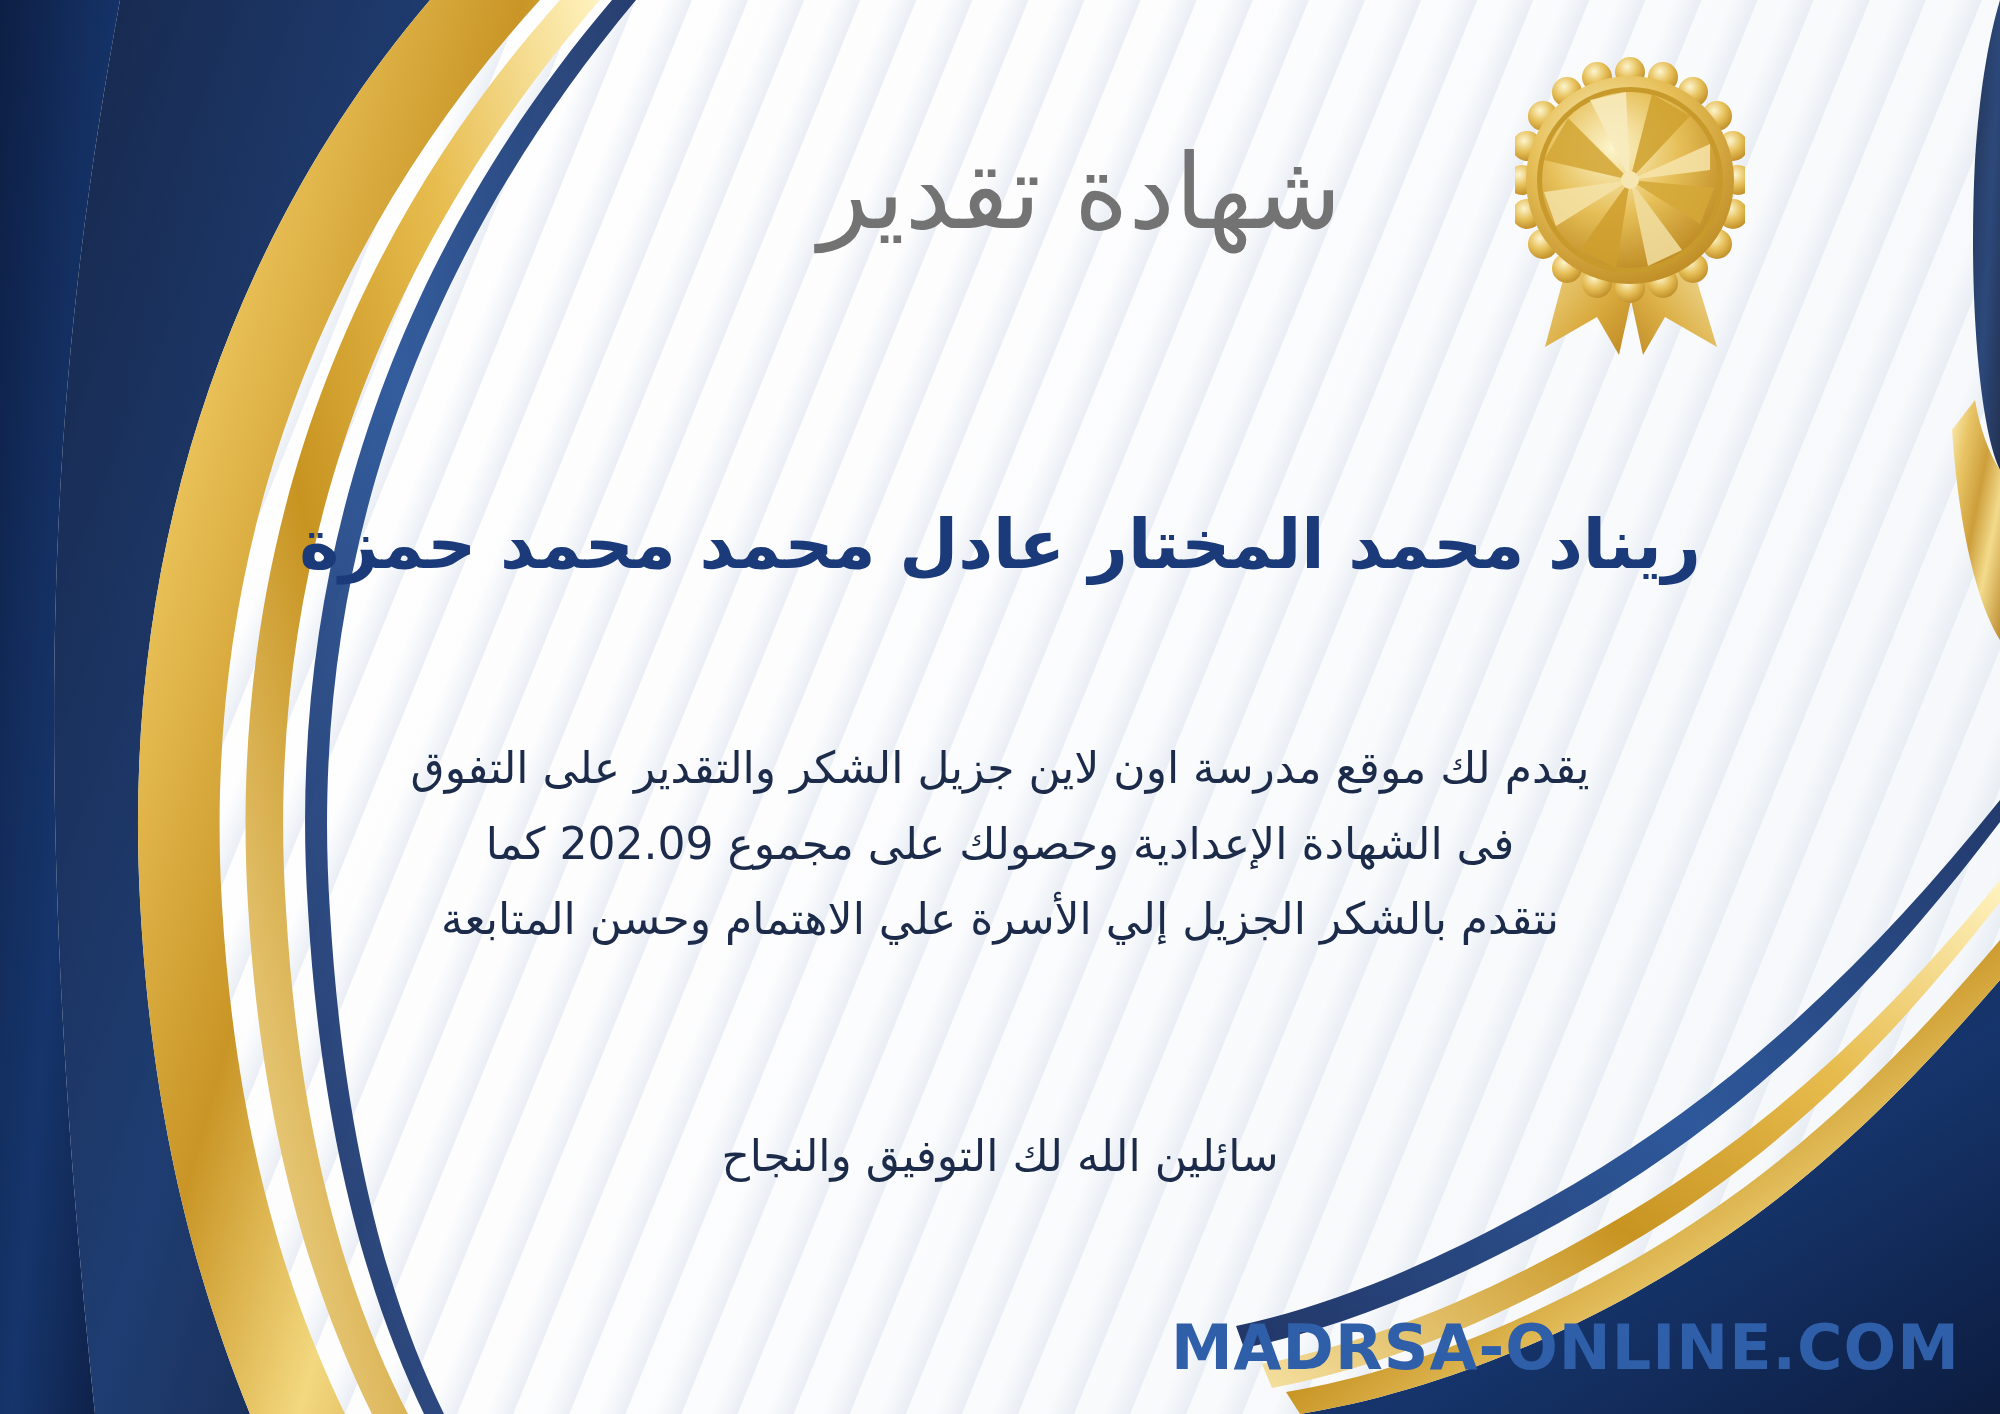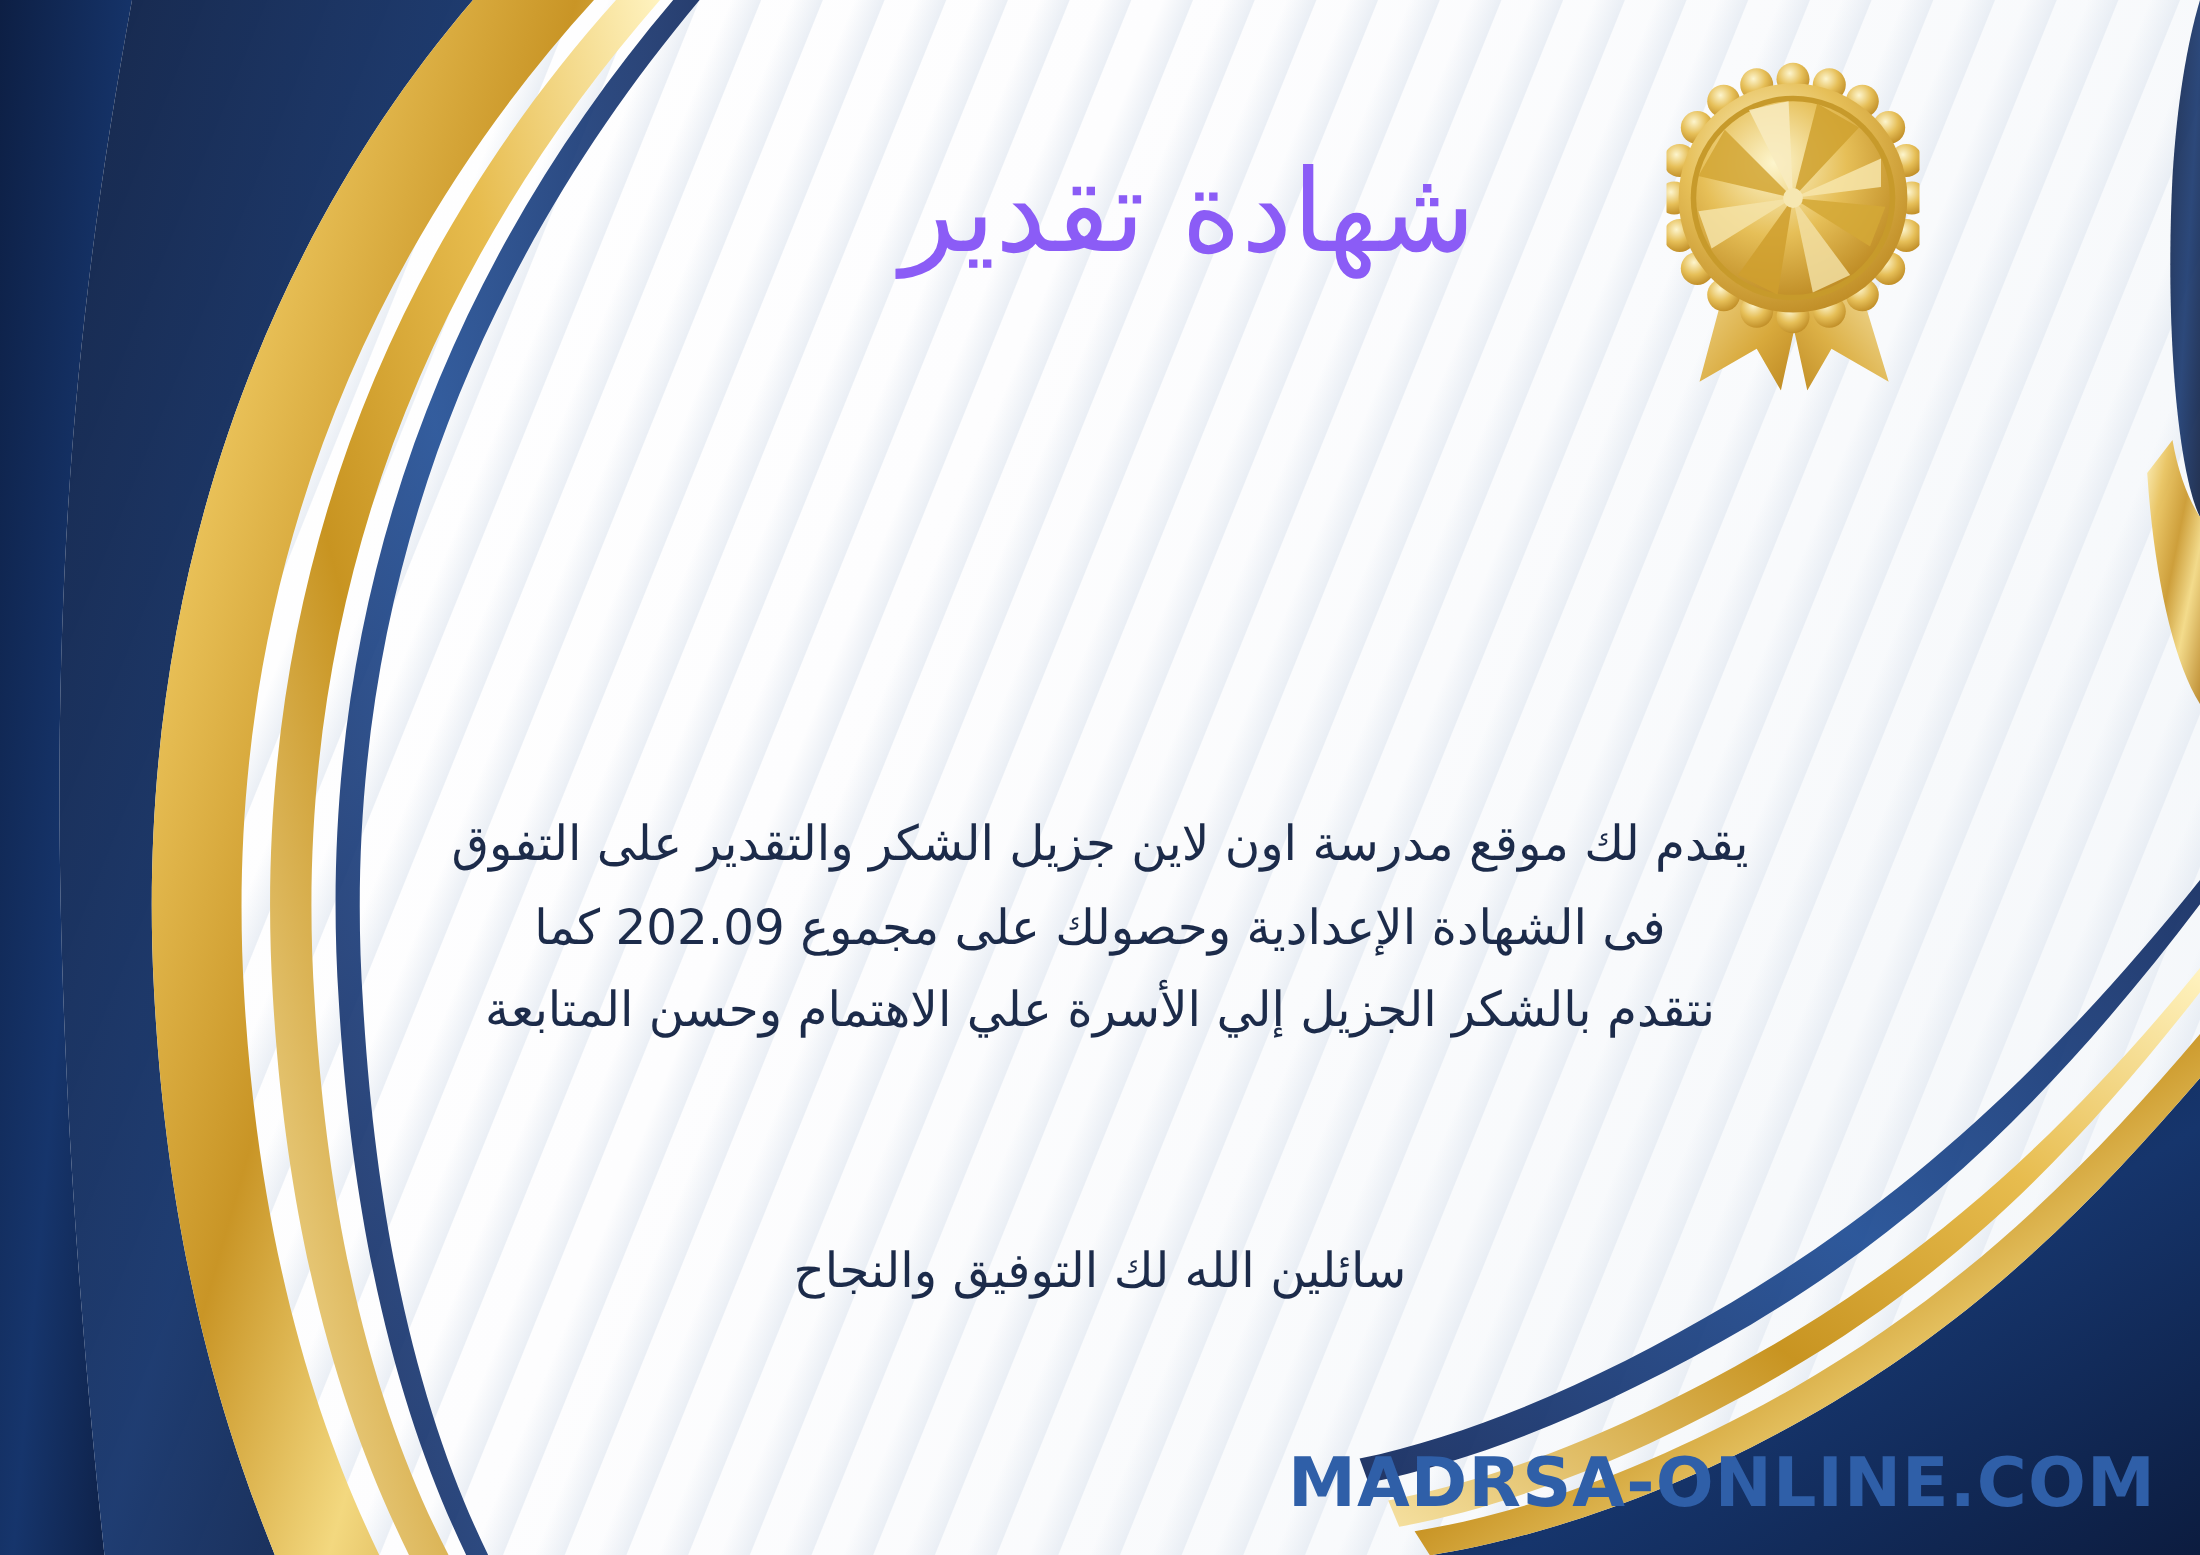--- a/index.html
+++ b/index.html
@@ -65,21 +65,21 @@
     direction: rtl;
   }
   .title {
     position: absolute;
     top: 135px;
     right: 0;
     left: 0;
     text-align: center;
     font-size: 104px;
     line-height: 1.1;
-    color: #8b5cf6;
+    color: #737373;
     font-weight: 400;
     letter-spacing: 0px;
     padding-left: 160px;
   }
   .name {
     position: absolute;
     top: 505px;
     right: 0;
     left: 0;
     text-align: center;
@@ -281,20 +281,21 @@
         </g>
         <circle r="9" fill="#f6e7b2"></circle>
       </g>
     </svg>
   </div>
 
   <div class="content">
 
     <div class="title">شهادة تقدير</div>
 
+    <div class="name">ريناد محمد المختار عادل محمد محمد حمزة</div>
 
     <div class="body-text">
       <div>يقدم لك موقع مدرسة اون لاين جزيل الشكر  والتقدير على التفوق</div>
       <div>
         <span>فى الشهادة الإعدادية وحصولك على مجموع</span>
         <span class="grade">202.09</span>
         <span>كما</span>
       </div>
       <div>نتقدم  بالشكر الجزيل إلي الأسرة علي الاهتمام وحسن المتابعة</div>
     </div>

